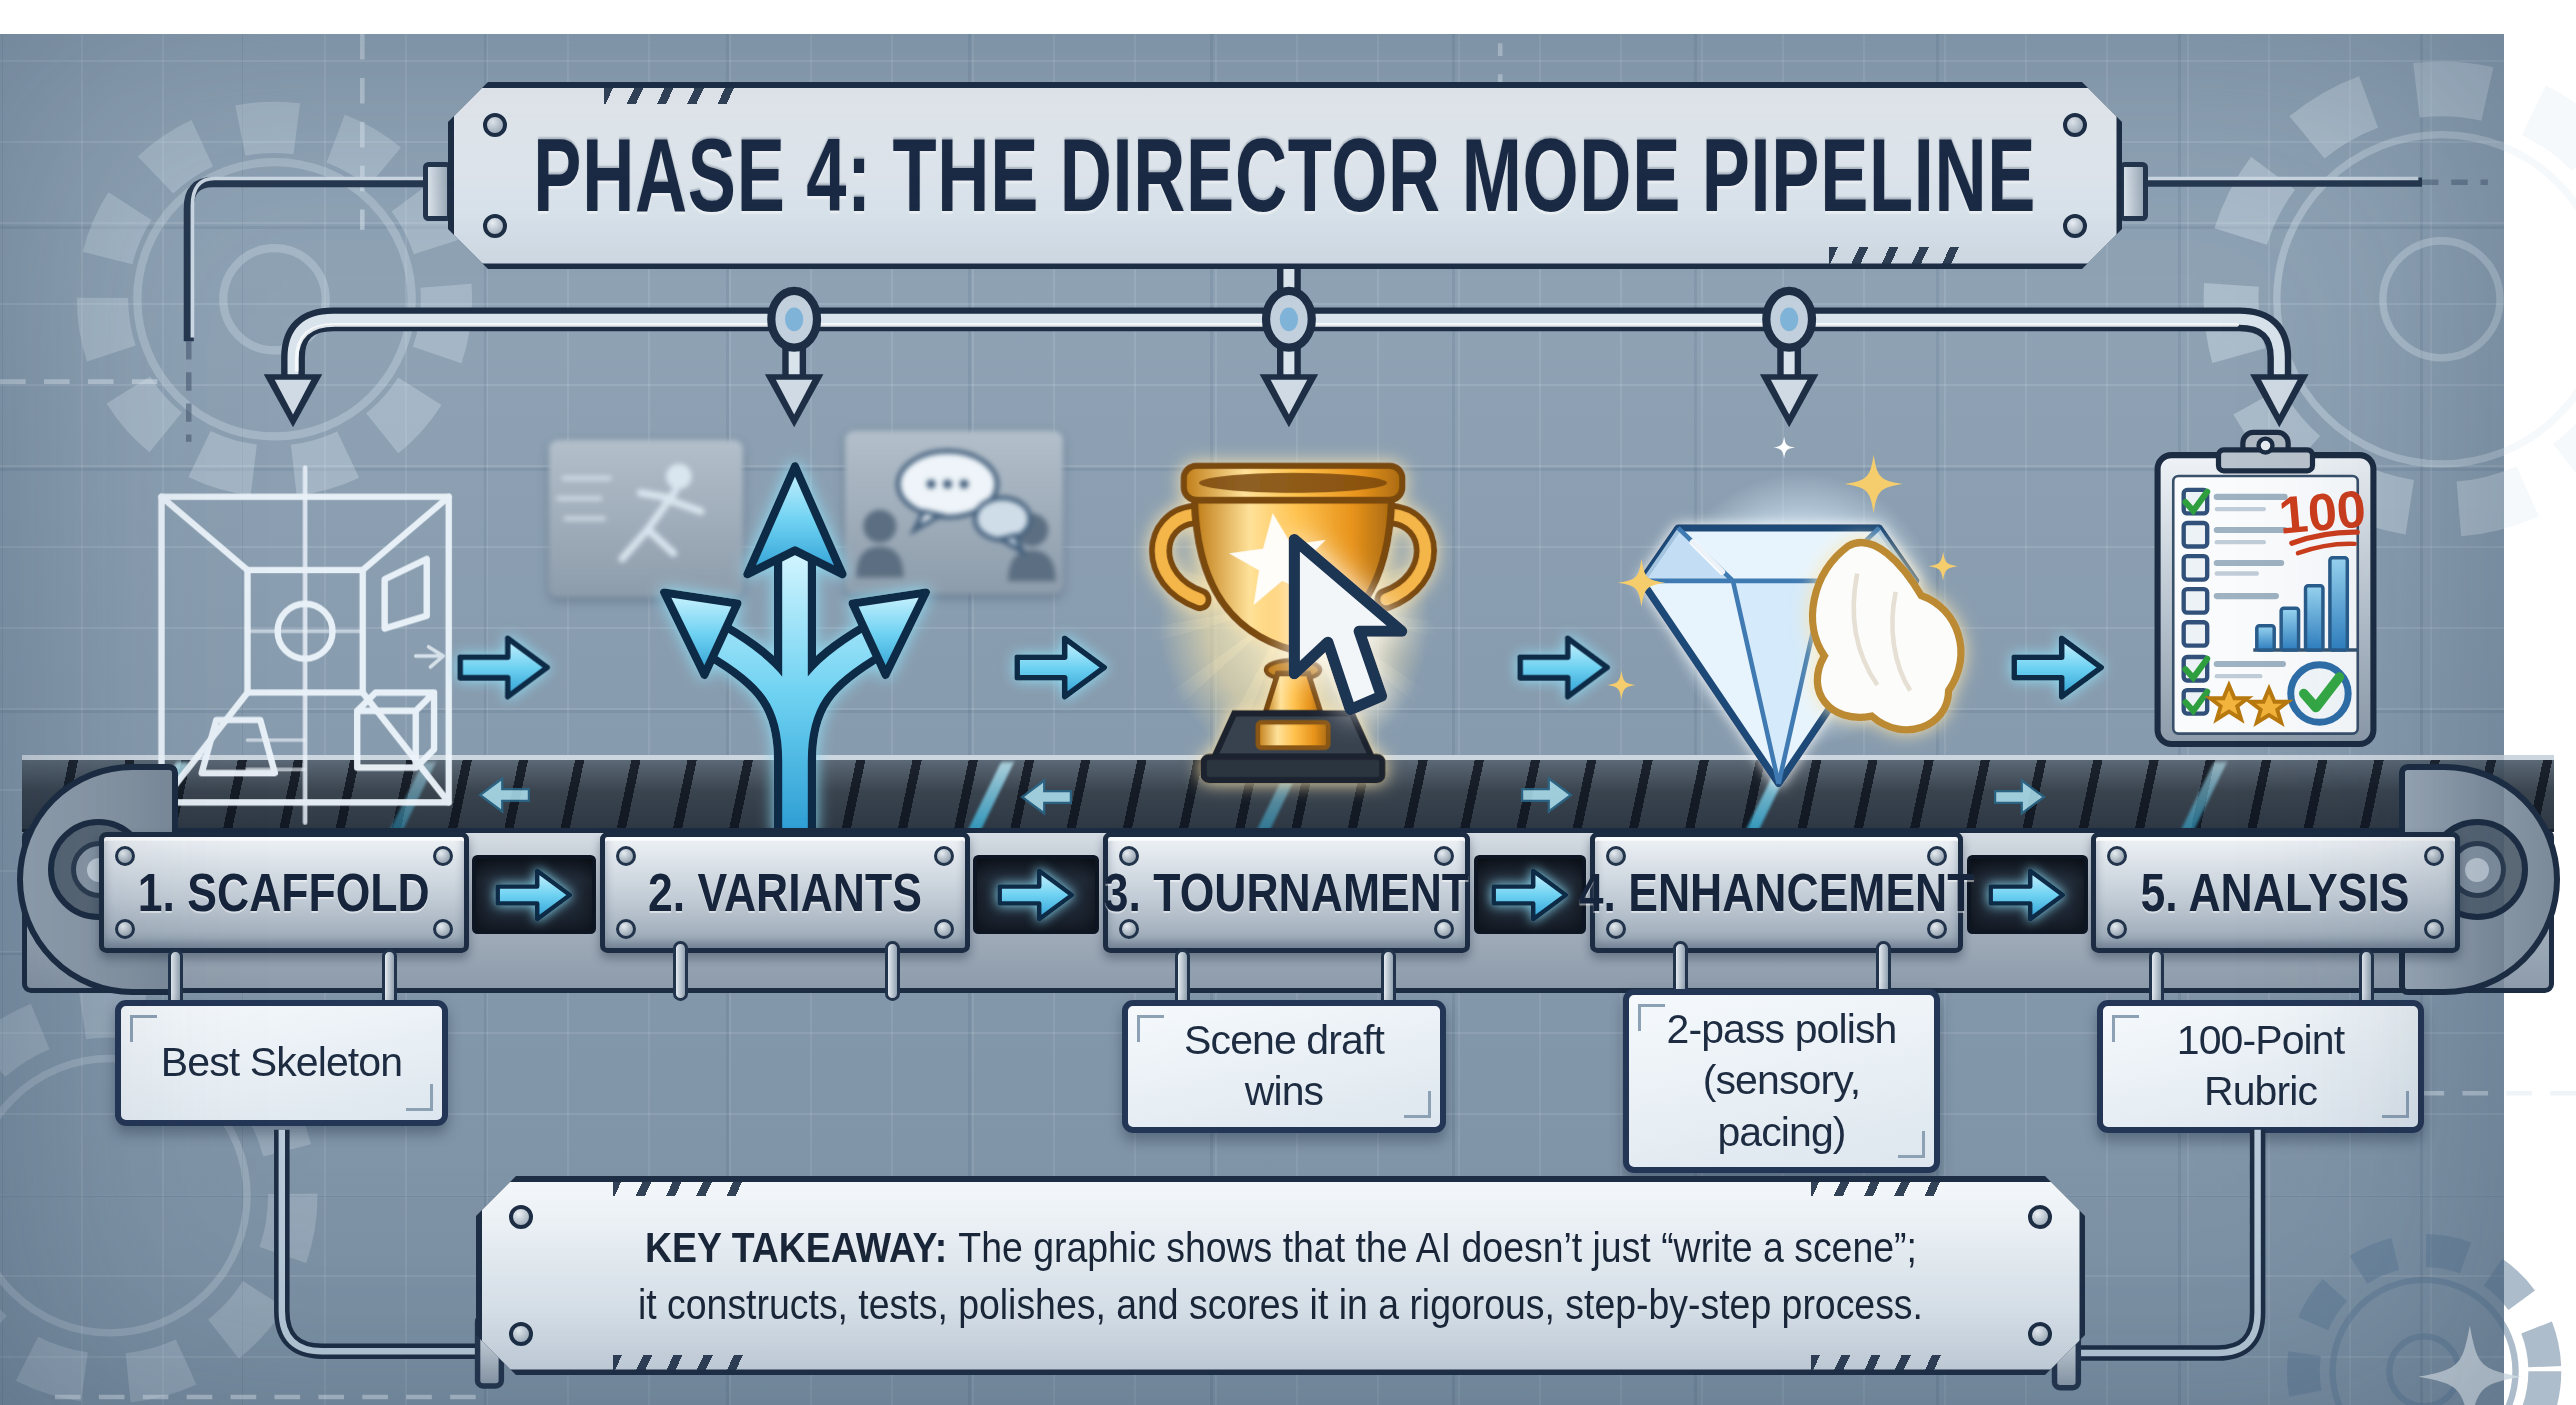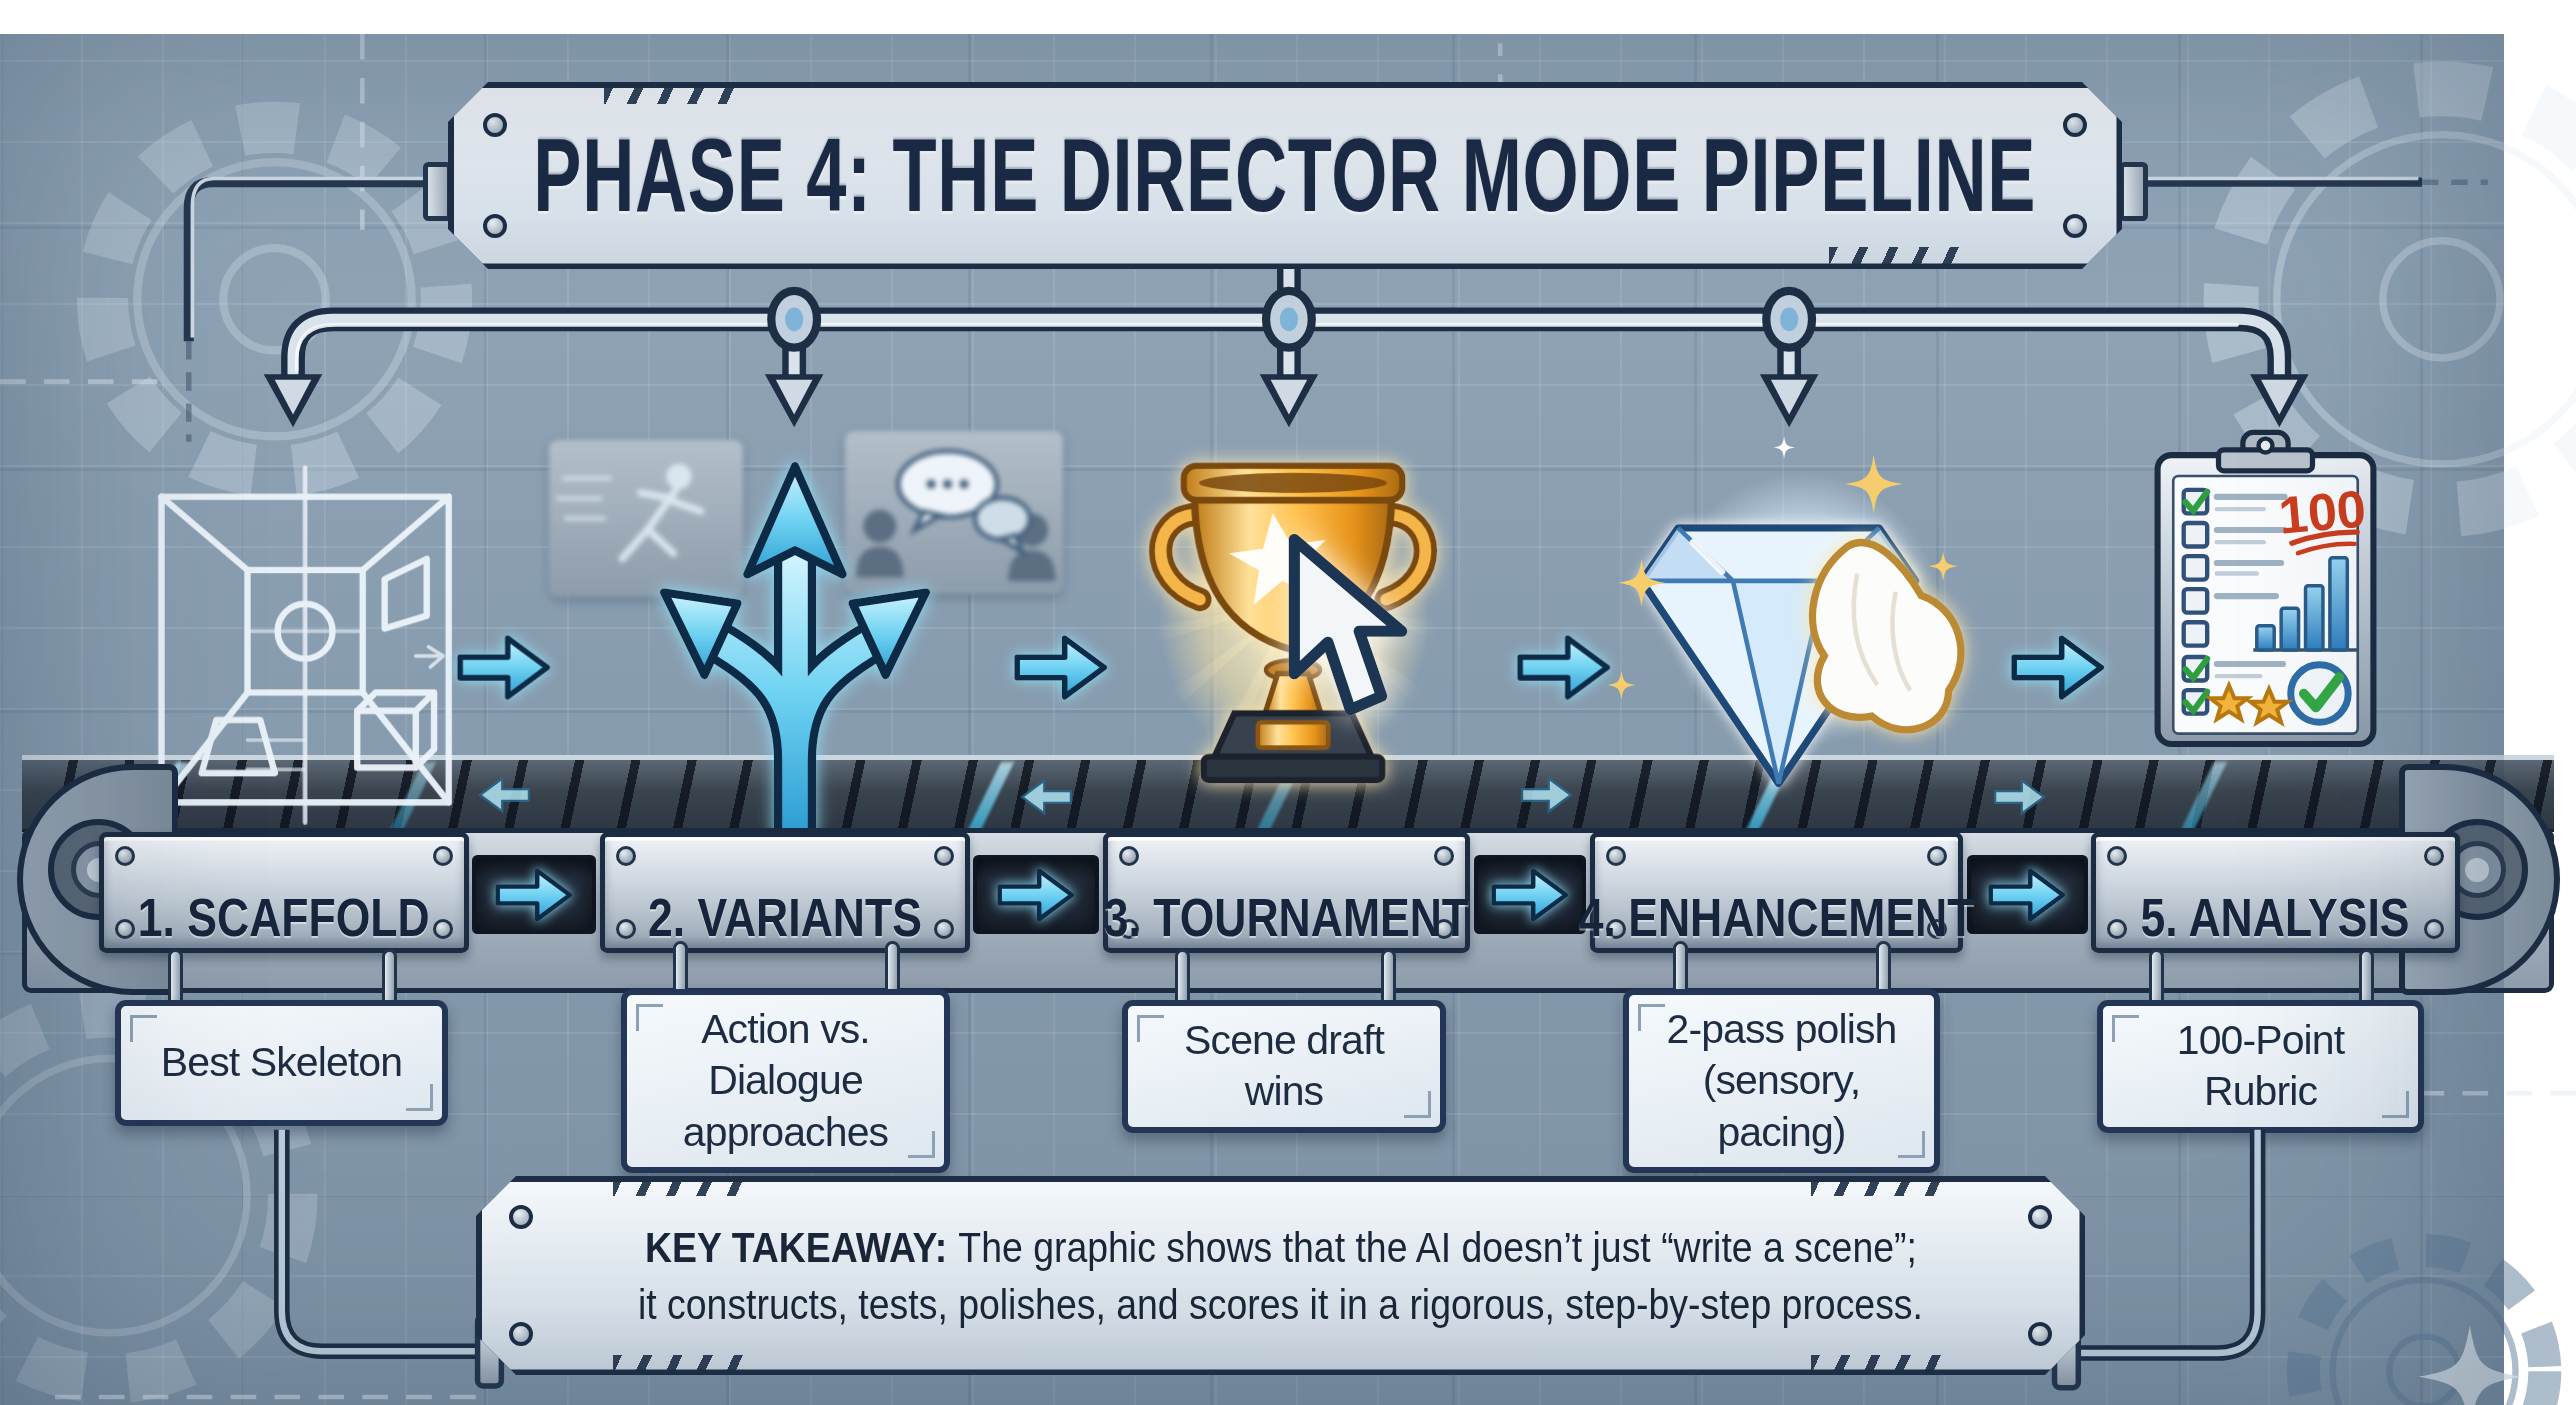--- a/index.html
+++ b/index.html
@@ -58,21 +58,21 @@
   .cap{position:absolute;top:730px;width:161px;height:231px;z-index:7;box-sizing:border-box;
     background:linear-gradient(90deg,#9caab8,#7b8a99);border:6.4px solid #1c2c42;}
   #cap-left{left:16.5px;border-radius:119px 9.1px 9.1px 119px;}
   #cap-right{left:2399px;border-radius:9.1px 119px 119px 9.1px;}
   .roller{position:absolute;border-radius:50%;box-sizing:border-box;}
 
   
   .plate{position:absolute;top:798px;height:121px;z-index:8;border:5.5px solid #1c2c42;border-radius:7.3px;
     box-sizing:border-box;background:linear-gradient(180deg,#eef2f6,#c2ccd6 55%,#97a5b3);
     box-shadow:inset 0 3.7px 0 rgba(255,255,255,.8),inset 0 -5.5px 9.1px rgba(40,60,85,.35),0 5.5px 9.1px rgba(20,35,55,.35);
-    display:flex;align-items:flex-end;justify-content:center;}
+    display:flex;align-items:center;justify-content:center;}
   .plate-label{font-size:53px;font-weight:bold;color:#17253c;white-space:nowrap;transform:scaleX(.84);
     letter-spacing:0;text-shadow:0 1.8px 0.9px rgba(255,255,255,.5);}
   .scr{position:absolute;width:20px;height:20px;border-radius:50%;
     background:radial-gradient(circle at 35% 30%,#e6ecf1,#7d8c9b);border:3.7px solid #22344c;box-sizing:border-box;}
   .scr.tl{left:11px;top:9.1px}.scr.tr{right:11px;top:9.1px}.scr.bl{left:11px;bottom:9.1px}.scr.br{right:11px;bottom:9.1px}
 
   
   .pin{position:absolute;top:915px;width:14.6px;height:60px;z-index:9;border-radius:7.3px;
     background:linear-gradient(90deg,#e3eaf0,#93a2b1);border:3.7px solid #22344c;box-sizing:border-box;}
   .card{position:absolute;z-index:10;background:linear-gradient(168deg,#f5f9fc,#dde6ee);
@@ -515,23 +515,20 @@
   <div class="pin" style="left:1175px"></div>
     <div class="pin" style="left:1381px"></div>
   <div class="pin" style="left:1673px;top:907px"></div>
     <div class="pin" style="left:1876px;top:907px"></div>
   <div class="pin" style="left:2149px"></div>
     <div class="pin" style="left:2359px"></div>
 
   <div class="card" style="left:115px;top:966px;width:333px;min-height:126px">
     <span class="card-text">Best Skeleton</span>
   </div>
-  <div class="card" style="left:621px;top:955px;width:329px;min-height:154px">
-    <span class="card-text">Action vs. Dialogue approaches</span>
-  </div>
   <div class="card" style="left:1122px;top:966px;width:324px;min-height:126px">
     <span class="card-text">Scene draft wins</span>
   </div>
   <div class="card" style="left:1623px;top:955px;width:317px;min-height:154px">
     <span class="card-text">2-pass polish (sensory, pacing)</span>
   </div>
   <div class="card" style="left:2097px;top:966px;width:327px;min-height:126px">
     <span class="card-text">100-Point Rubric</span>
   </div>
 

